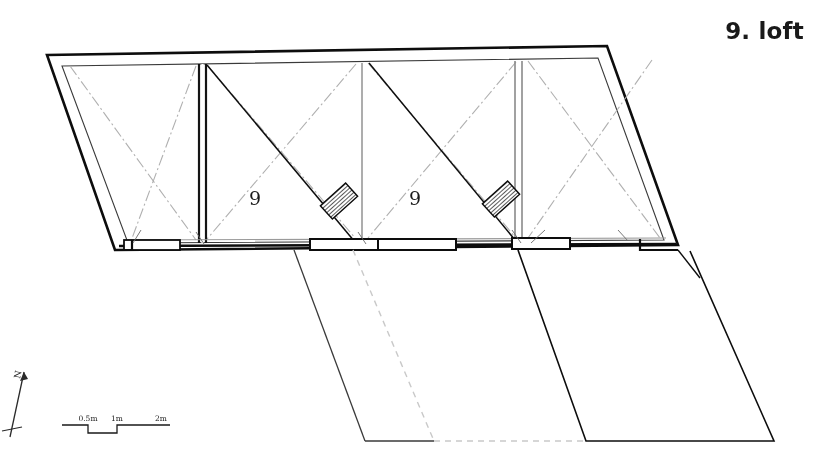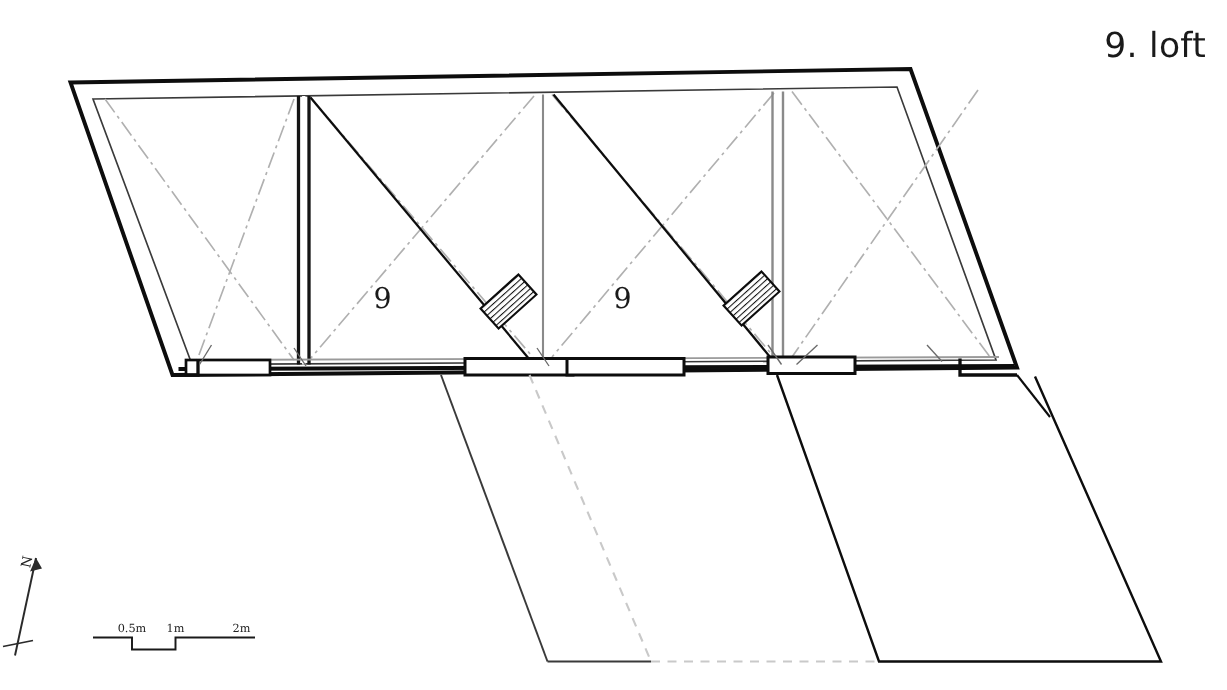--- a/index.html
+++ b/index.html
@@ -29,21 +29,21 @@
     width: 818px;
     height: 460px;
     display: block;
   }
   .title {
     position: absolute;
     right: 14px;
     top: 18px;
     font-family: "DejaVu Sans", sans-serif;
     font-size: 23px;
-    font-weight: 400;
+    font-weight: 700;
     letter-spacing: 0.2px;
     color: #1a1a1a;
     white-space: nowrap;
   }
   text.room-num {
     font-family: "DejaVu Serif", serif;
     font-size: 19px;
     fill: #1a1a1a;
   }
   text.scale-lbl {

